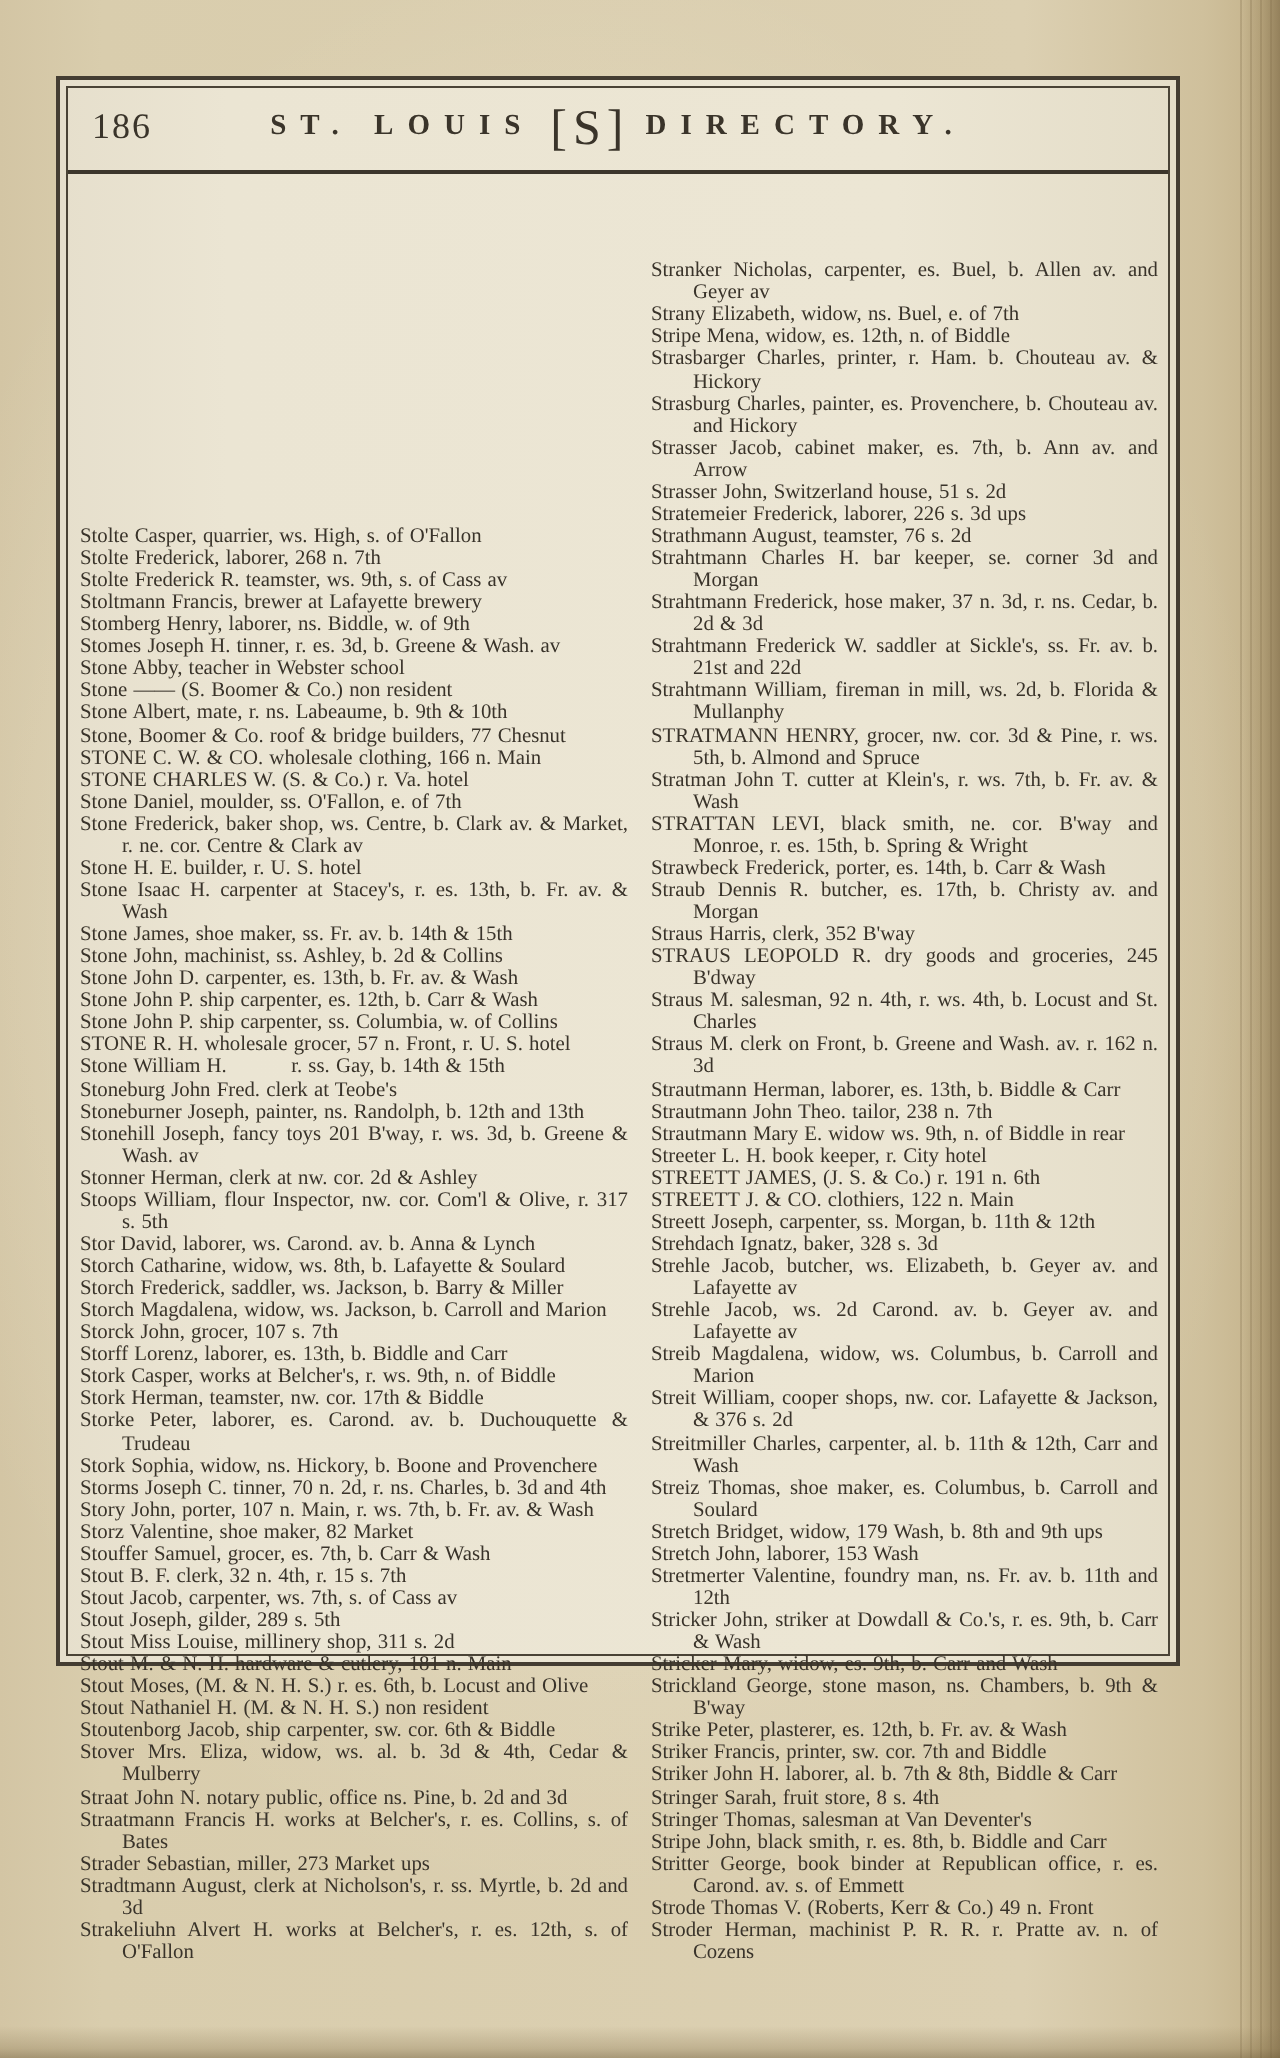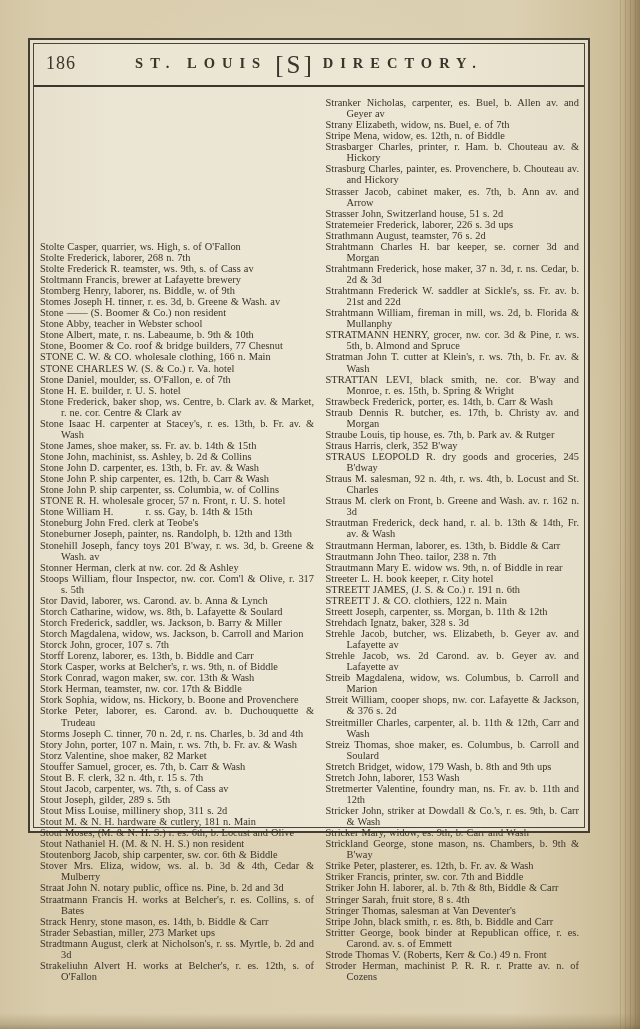--- a/index.html
+++ b/index.html
@@ -133,69 +133,67 @@
       </div>
 
       <div class="columns">
         <div class="column column-left">
             <p class="entry">Stolte Casper, quarrier, ws. High, s. of O'Fallon</p>
             <p class="entry">Stolte Frederick, laborer, 268 n. 7th</p>
             <p class="entry">Stolte Frederick R. teamster, ws. 9th, s. of Cass av</p>
             <p class="entry">Stoltmann Francis, brewer at Lafayette brewery</p>
             <p class="entry">Stomberg Henry, laborer, ns. Biddle, w. of 9th</p>
             <p class="entry">Stomes Joseph H. tinner, r. es. 3d, b. Greene &amp; Wash. av</p>
+            <p class="entry">Stone Abby, teacher in Webster school</p>
             <p class="entry">Stone —— (S. Boomer &amp; Co.) non resident</p>
-            <p class="entry">Stone Abby, teacher in Webster school</p>
             <p class="entry">Stone Albert, mate, r. ns. Labeaume, b. 9th &amp; 10th</p>
             <p class="entry">Stone, Boomer &amp; Co. roof &amp; bridge builders, 77 Chesnut</p>
             <p class="entry">STONE C. W. &amp; CO. wholesale clothing, 166 n. Main</p>
             <p class="entry">STONE CHARLES W. (S. &amp; Co.) r. Va. hotel</p>
             <p class="entry">Stone Daniel, moulder, ss. O'Fallon, e. of 7th</p>
+            <p class="entry">Stone Frederick, baker shop, ws. Centre, b. Clark av. &amp; Market, r. ne. cor. Centre &amp; Clark av</p>
             <p class="entry">Stone H. E. builder, r. U. S. hotel</p>
-            <p class="entry">Stone Frederick, baker shop, ws. Centre, b. Clark av. &amp; Market, r. ne. cor. Centre &amp; Clark av</p>
             <p class="entry">Stone Isaac H. carpenter at Stacey's, r. es. 13th, b. Fr. av. &amp; Wash</p>
             <p class="entry">Stone James, shoe maker, ss. Fr. av. b. 14th &amp; 15th</p>
             <p class="entry">Stone John, machinist, ss. Ashley, b. 2d &amp; Collins</p>
             <p class="entry">Stone John D. carpenter, es. 13th, b. Fr. av. &amp; Wash</p>
             <p class="entry">Stone John P. ship carpenter, es. 12th, b. Carr &amp; Wash</p>
             <p class="entry">Stone John P. ship carpenter, ss. Columbia, w. of Collins</p>
             <p class="entry">STONE R. H. wholesale grocer, 57 n. Front, r. U. S. hotel</p>
             <p class="entry">Stone William H.     r. ss. Gay, b. 14th &amp; 15th</p>
             <p class="entry">Stoneburg John Fred. clerk at Teobe's</p>
             <p class="entry">Stoneburner Joseph, painter, ns. Randolph, b. 12th and 13th</p>
             <p class="entry">Stonehill Joseph, fancy toys 201 B'way, r. ws. 3d, b. Greene &amp; Wash. av</p>
             <p class="entry">Stonner Herman, clerk at nw. cor. 2d &amp; Ashley</p>
             <p class="entry">Stoops William, flour Inspector, nw. cor. Com'l &amp; Olive, r. 317 s. 5th</p>
             <p class="entry">Stor David, laborer, ws. Carond. av. b. Anna &amp; Lynch</p>
             <p class="entry">Storch Catharine, widow, ws. 8th, b. Lafayette &amp; Soulard</p>
             <p class="entry">Storch Frederick, saddler, ws. Jackson, b. Barry &amp; Miller</p>
             <p class="entry">Storch Magdalena, widow, ws. Jackson, b. Carroll and Marion</p>
             <p class="entry">Storck John, grocer, 107 s. 7th</p>
             <p class="entry">Storff Lorenz, laborer, es. 13th, b. Biddle and Carr</p>
             <p class="entry">Stork Casper, works at Belcher's, r. ws. 9th, n. of Biddle</p>
-            <p class="entry">Stork Conrad, wagon maker, sw. cor. 13th &amp; Wash</p>
             <p class="entry">Stork Herman, teamster, nw. cor. 17th &amp; Biddle</p>
+            <p class="entry">Storke Peter, laborer, es. Carond. av. b. Duchouquette &amp; Trudeau</p>
             <p class="entry">Stork Sophia, widow, ns. Hickory, b. Boone and Provenchere</p>
-            <p class="entry">Storke Peter, laborer, es. Carond. av. b. Duchouquette &amp; Trudeau</p>
             <p class="entry">Storms Joseph C. tinner, 70 n. 2d, r. ns. Charles, b. 3d and 4th</p>
             <p class="entry">Story John, porter, 107 n. Main, r. ws. 7th, b. Fr. av. &amp; Wash</p>
             <p class="entry">Storz Valentine, shoe maker, 82 Market</p>
             <p class="entry">Stouffer Samuel, grocer, es. 7th, b. Carr &amp; Wash</p>
             <p class="entry">Stout B. F. clerk, 32 n. 4th, r. 15 s. 7th</p>
             <p class="entry">Stout Jacob, carpenter, ws. 7th, s. of Cass av</p>
             <p class="entry">Stout Joseph, gilder, 289 s. 5th</p>
             <p class="entry">Stout Miss Louise, millinery shop, 311 s. 2d</p>
             <p class="entry">Stout M. &amp; N. H. hardware &amp; cutlery, 181 n. Main</p>
             <p class="entry">Stout Moses, (M. &amp; N. H. S.) r. es. 6th, b. Locust and Olive</p>
             <p class="entry">Stout Nathaniel H. (M. &amp; N. H. S.) non resident</p>
             <p class="entry">Stoutenborg Jacob, ship carpenter, sw. cor. 6th &amp; Biddle</p>
             <p class="entry">Stover Mrs. Eliza, widow, ws. al. b. 3d &amp; 4th, Cedar &amp; Mulberry</p>
             <p class="entry">Straat John N. notary public, office ns. Pine, b. 2d and 3d</p>
             <p class="entry">Straatmann Francis H. works at Belcher's, r. es. Collins, s. of Bates</p>
-            <p class="entry">Strack Henry, stone mason, es. 14th, b. Biddle &amp; Carr</p>
             <p class="entry">Strader Sebastian, miller, 273 Market ups</p>
             <p class="entry">Stradtmann August, clerk at Nicholson's, r. ss. Myrtle, b. 2d and 3d</p>
             <p class="entry">Strakeliuhn Alvert H. works at Belcher's, r. es. 12th, s. of O'Fallon</p>
           </div>
         <div class="col-divider"></div>
         <div class="column column-right">
             <p class="entry">Stranker Nicholas, carpenter, es. Buel, b. Allen av. and Geyer av</p>
             <p class="entry">Strany Elizabeth, widow, ns. Buel, e. of 7th</p>
             <p class="entry">Stripe Mena, widow, es. 12th, n. of Biddle</p>
             <p class="entry">Strasbarger Charles, printer, r. Ham. b. Chouteau av. &amp; Hickory</p>
@@ -206,26 +204,24 @@
             <p class="entry">Strathmann August, teamster, 76 s. 2d</p>
             <p class="entry">Strahtmann Charles H. bar keeper, se. corner 3d and Morgan</p>
             <p class="entry">Strahtmann Frederick, hose maker, 37 n. 3d, r. ns. Cedar, b. 2d &amp; 3d</p>
             <p class="entry">Strahtmann Frederick W. saddler at Sickle's, ss. Fr. av. b. 21st and 22d</p>
             <p class="entry">Strahtmann William, fireman in mill, ws. 2d, b. Florida &amp; Mullanphy</p>
             <p class="entry">STRATMANN HENRY, grocer, nw. cor. 3d &amp; Pine, r. ws. 5th, b. Almond and Spruce</p>
             <p class="entry">Stratman John T. cutter at Klein's, r. ws. 7th, b. Fr. av. &amp; Wash</p>
             <p class="entry">STRATTAN LEVI, black smith, ne. cor. B'way and Monroe, r. es. 15th, b. Spring &amp; Wright</p>
             <p class="entry">Strawbeck Frederick, porter, es. 14th, b. Carr &amp; Wash</p>
             <p class="entry">Straub Dennis R. butcher, es. 17th, b. Christy av. and Morgan</p>
-            <p class="entry">Straube Louis, tip house, es. 7th, b. Park av. &amp; Rutger</p>
             <p class="entry">Straus Harris, clerk, 352 B'way</p>
             <p class="entry">STRAUS LEOPOLD R. dry goods and groceries, 245 B'dway</p>
             <p class="entry">Straus M. salesman, 92 n. 4th, r. ws. 4th, b. Locust and St. Charles</p>
             <p class="entry">Straus M. clerk on Front, b. Greene and Wash. av. r. 162 n. 3d</p>
-            <p class="entry">Strautman Frederick, deck hand, r. al. b. 13th &amp; 14th, Fr. av. &amp; Wash</p>
             <p class="entry">Strautmann Herman, laborer, es. 13th, b. Biddle &amp; Carr</p>
             <p class="entry">Strautmann John Theo. tailor, 238 n. 7th</p>
             <p class="entry">Strautmann Mary E. widow ws. 9th, n. of Biddle in rear</p>
             <p class="entry">Streeter L. H. book keeper, r. City hotel</p>
             <p class="entry">STREETT JAMES, (J. S. &amp; Co.) r. 191 n. 6th</p>
             <p class="entry">STREETT J. &amp; CO. clothiers, 122 n. Main</p>
             <p class="entry">Streett Joseph, carpenter, ss. Morgan, b. 11th &amp; 12th</p>
             <p class="entry">Strehdach Ignatz, baker, 328 s. 3d</p>
             <p class="entry">Strehle Jacob, butcher, ws. Elizabeth, b. Geyer av. and Lafayette av</p>
             <p class="entry">Strehle Jacob, ws. 2d Carond. av. b. Geyer av. and Lafayette av</p>

